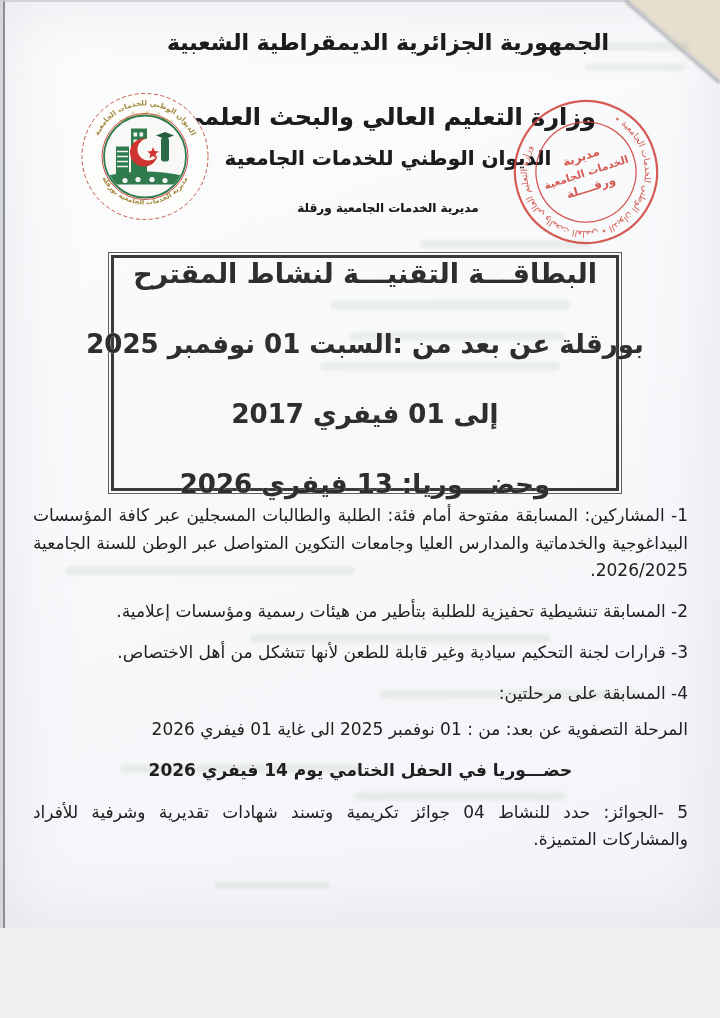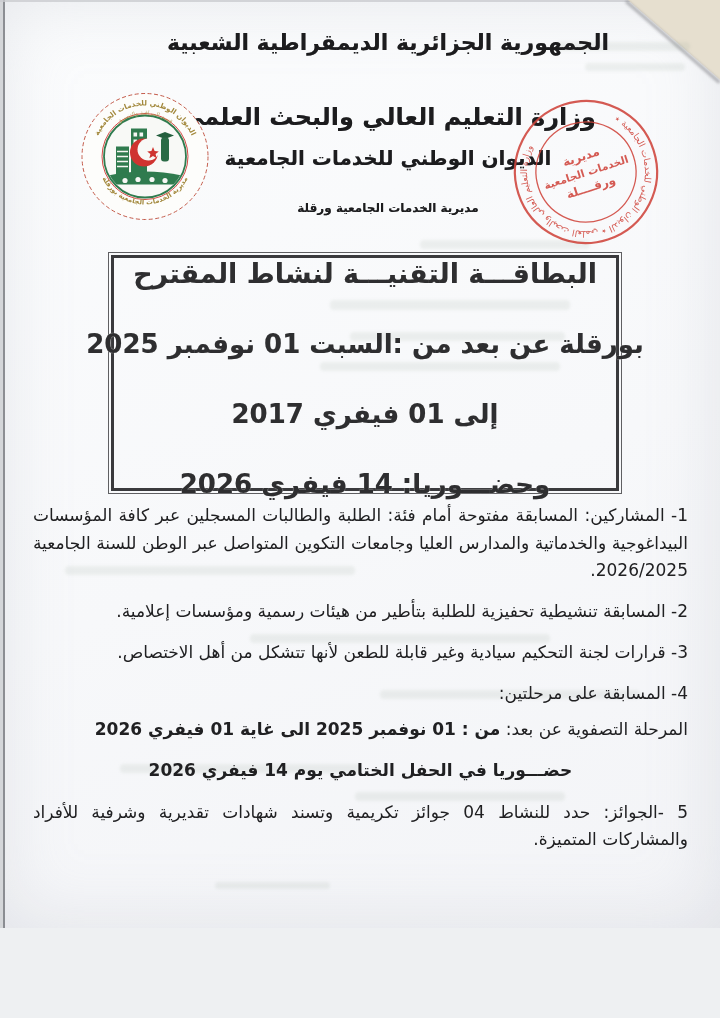--- a/index.html
+++ b/index.html
@@ -53,21 +53,21 @@
   .tb3{font-size:26px;}
   .tb4{font-size:26px;}
   
   .doc-body{position:absolute;left:33px;top:502px;width:655px;direction:rtl;
             font-size:17px;line-height:1.63;color:#202022;}
   .doc-body p{margin:0 0 13px;text-align:justify;text-align-last:right;}
   .doc-body p.tight{margin-bottom:9px;}
   .stage{margin-right:10px;}
   .stage2{margin-right:14px;}
   .center-line{text-align:center;text-align-last:center !important;font-weight:bold;margin:2px 0 14px !important;}
-  .b{font-weight:bold;}
+  .b{font-weight:normal;}
 </style>
 </head>
 <body>
 
 <div class="page">
 
   <div class="edge-left-light"></div>
   <div class="edge-left-dark"></div>
   <div class="edge-top"></div>
   <div class="corner-fold"></div>
@@ -159,21 +159,21 @@
       <text x="78" y="82" font-size="10.5" font-weight="bold">الخدمات الجامعية</text>
       <text x="78" y="98" font-size="12" font-weight="bold">ورقــــلة</text>
     </g>
   </svg>
 
   <div class="title-box">
     <div class="title-box-inner">
       <div class="tb-line tb1">البطاقـــة التقنيـــة لنشاط المقترح</div>
       <div class="tb-line tb2">بورقلة عن بعد من :السبت 01 نوفمبر 2025</div>
       <div class="tb-line tb3">إلى 01 فيفري 2017</div>
-      <div class="tb-line tb4">وحضـــوريا: 14 فيفري 2026</div>
+      <div class="tb-line tb4">وحضـــوريا: 13 فيفري 2026</div>
     </div>
   </div>
 
   <div class="doc-body">
     <p>1- المشاركين: المسابقة مفتوحة أمام فئة: الطلبة والطالبات المسجلين عبر كافة المؤسسات البيداغوجية والخدماتية والمدارس العليا وجامعات التكوين المتواصل عبر الوطن للسنة الجامعية 2026/2025.</p>
     <p>2- المسابقة تنشيطية تحفيزية للطلبة بتأطير من هيئات رسمية ومؤسسات إعلامية.</p>
     <p>3- قرارات لجنة التحكيم سيادية وغير قابلة للطعن لأنها تتشكل من أهل الاختصاص.</p>
     <p class="tight">4- المسابقة على مرحلتين:</p>
     <p class="stage"><span>المرحلة التصفوية عن بعد: </span><span class="b">من : 01 نوفمبر 2025 الى غاية 01 فيفري 2026</span></p>
     <p class="center-line">حضـــوريا في الحفل الختامي يوم 14 فيفري 2026</p>

